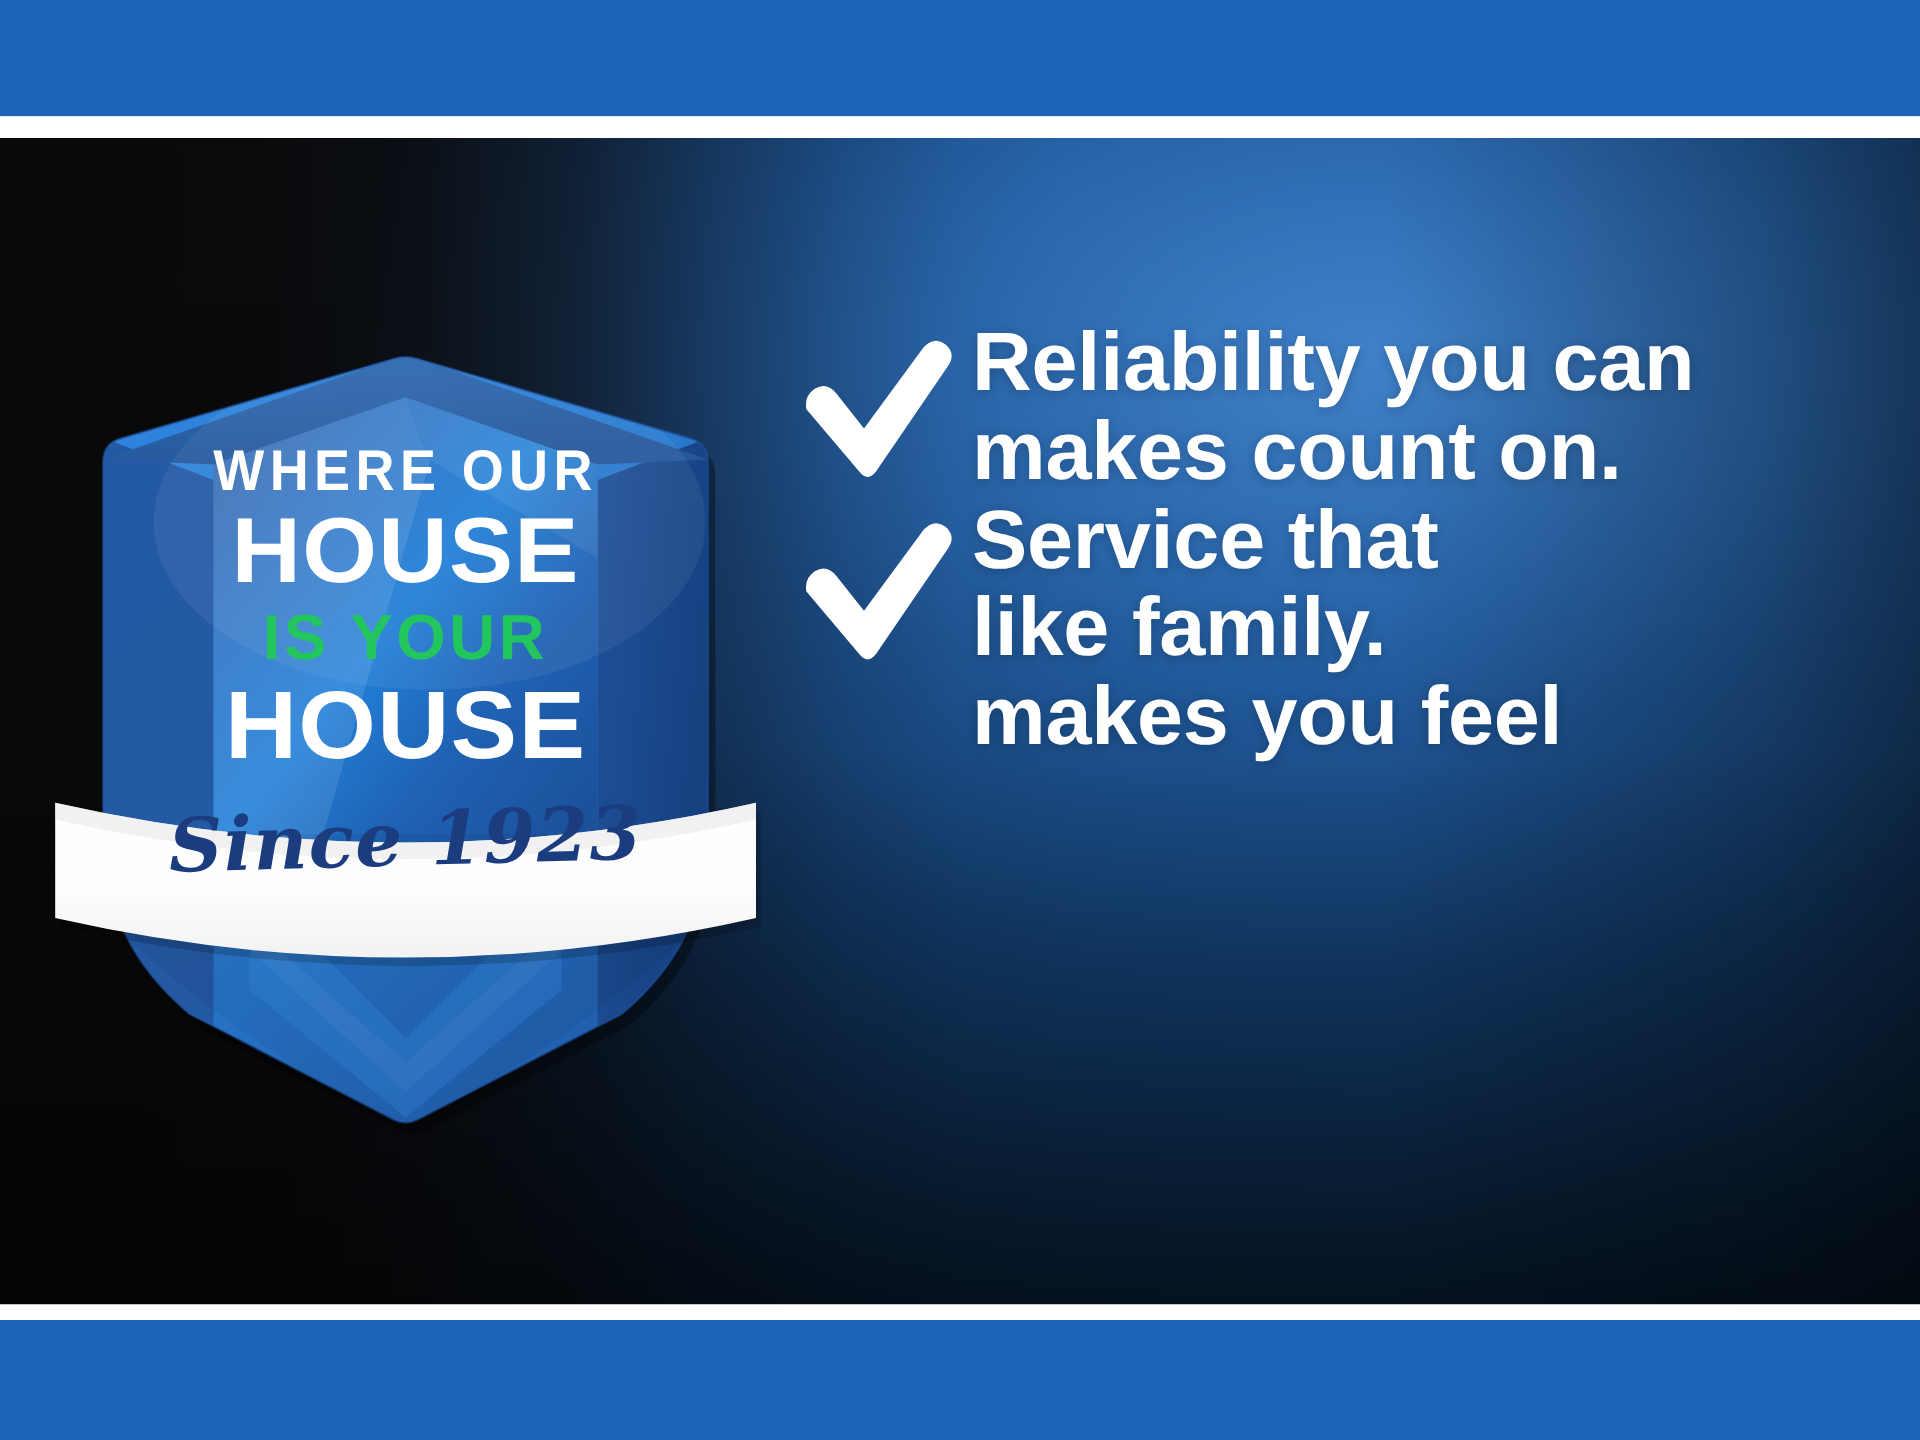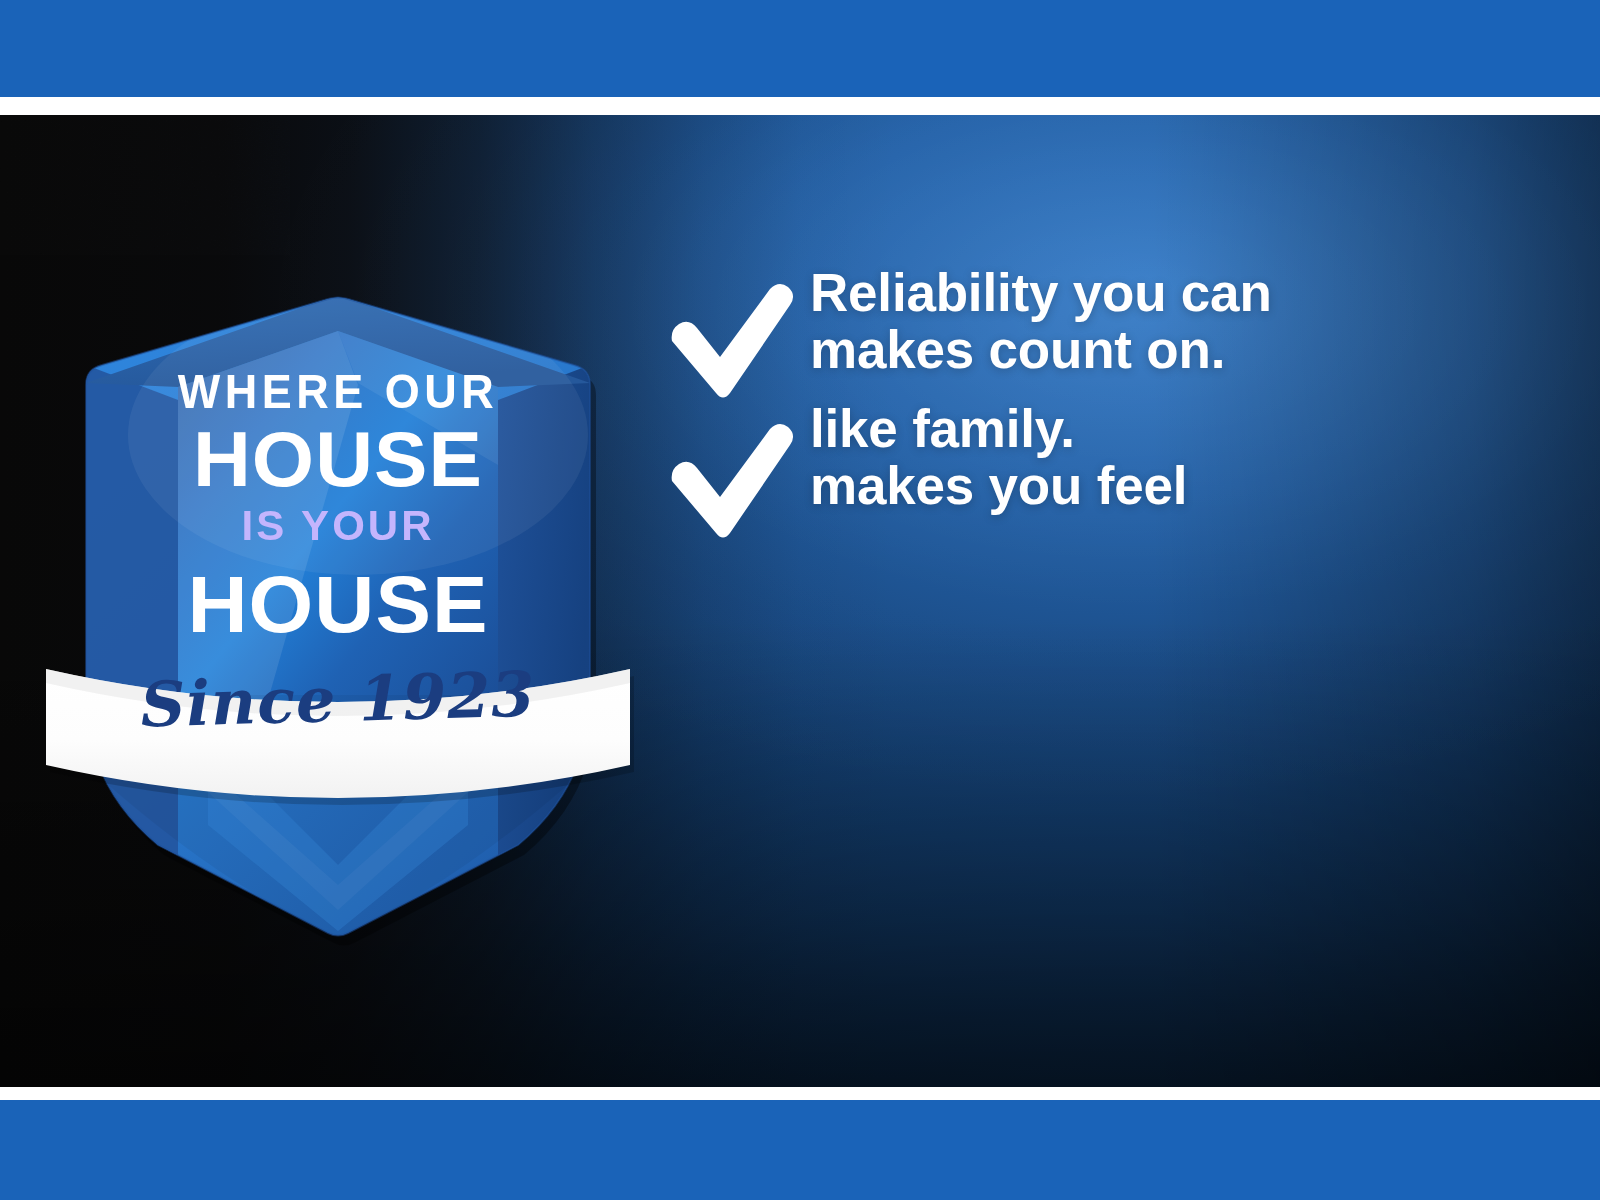--- a/index.html
+++ b/index.html
@@ -60,21 +60,21 @@
     font-family:"Liberation Sans", sans-serif;line-height:1;
     transform:scaleY(1.06);
   }
   .lg-house1{
     position:absolute;left:0;top:152px;width:560px;text-align:center;
     color:#ffffff;font-weight:700;font-size:77px;letter-spacing:1px;
     line-height:1;transform:scaleX(1.04);
   }
   .lg-isyour{
     position:absolute;left:0;top:236px;width:560px;text-align:center;
-    color:#c4b5fd;font-weight:700;font-size:42px;letter-spacing:3px;
+    color:#22c55e;font-weight:700;font-size:53px;letter-spacing:3px;
     line-height:1;
   }
   .lg-house2{
     position:absolute;left:0;top:296px;width:560px;text-align:center;
     color:#ffffff;font-weight:700;font-size:80px;letter-spacing:1px;
     line-height:1;transform:scaleX(1.04);
   }
   .lg-since{
     position:absolute;left:0;top:400px;width:560px;text-align:center;
     color:#1b3d80;font-size:62px;line-height:1;
@@ -84,21 +84,21 @@
     transform:rotate(-1.6deg);
   }
 
   
   .bullets{position:absolute;left:660px;top:150px;width:900px;}
   .bullet{position:relative;display:flex;align-items:flex-start;}
   .bullet + .bullet{margin-top:0;}
   .check{flex:0 0 auto;width:150px;}
   .check svg{display:block;}
   .btext{
-    color:#ffffff;font-weight:700;font-size:53px;line-height:1.07;
+    color:#ffffff;font-weight:700;font-size:69px;line-height:1.07;
     letter-spacing:-0.2px;
     font-family:"Liberation Sans", sans-serif;
     text-shadow:0 2px 10px rgba(0,0,0,0.22);
   }
   .btext span{display:block;white-space:nowrap;}
 
   .b1{margin-top:0px;}
   .b2{margin-top:120px;}
   .b3{margin-top:114px;}
   .b1 .check{padding-top:18px;}
@@ -219,20 +219,21 @@
         </div>
       </div>
 
       <div class="bullet b2">
         <div class="check">
           <svg width="140" height="118" viewBox="0 0 140 118" xmlns="http://www.w3.org/2000/svg">
             <path d="M12 58 Q10 47 19 41 Q29 35 37 45 L60 74 L110 6 Q119 -3 128 4 Q137 12 130 22 L70 110 Q63 119 56 110 Z" fill="#ffffff"></path>
           </svg>
         </div>
         <div class="btext">
+          <span>Service that</span>
           <span>like family.</span>
           <span>makes you feel</span>
         </div>
       </div>
 
 
     </div>
   </div>
 
   <div class="stripe-bottom"></div>

